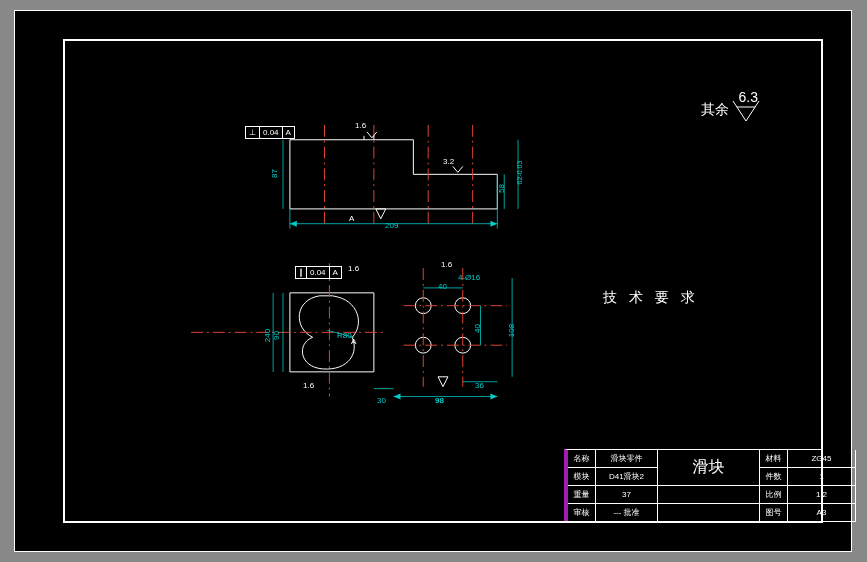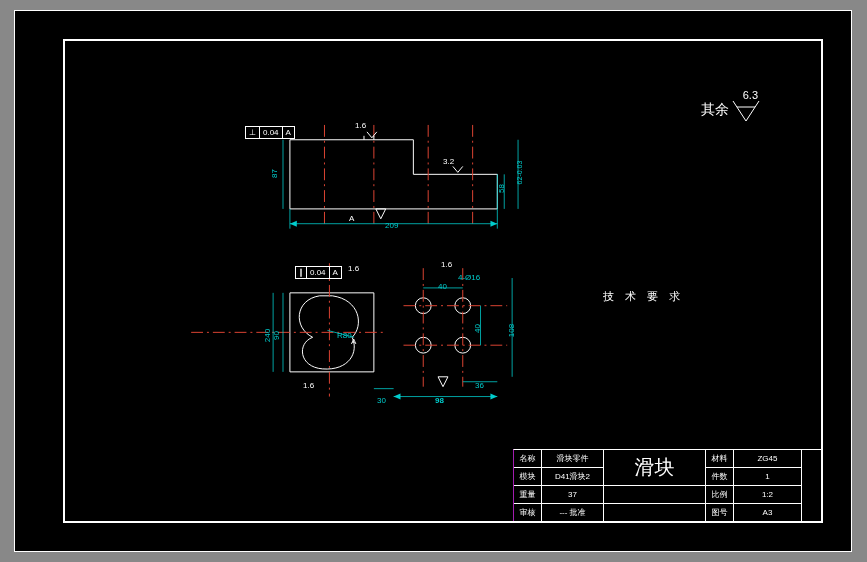--- a/index.html
+++ b/index.html
@@ -23,56 +23,56 @@
   position: absolute;
   left: 48px;
   top: 28px;
   right: 28px;
   bottom: 28px;
   border: 2px solid #fff;
 }
 .label {
   position: absolute;
   color: #fff;
-  font-size: 11px;
+  font-size: 14px;
   white-space: nowrap;
 }
 .label.cyan { color: #0cc; }
 .label.tiny { font-size: 8px; }
 .surface-mark {
   position: absolute;
   color: #fff;
   font-size: 14px;
 }
 .title-block {
   position: absolute;
   right: 0;
   bottom: 0;
-  width: 308px;
+  width: 257px;
   height: 72px;
-  border-left: 1px solid #a21caf;
+  border-left: 4px solid #a21caf;
   border-top: 1px solid #fff;
   display: grid;
   grid-template-columns: 28px 62px 102px 28px 68px;
   grid-template-rows: repeat(4, 18px);
   font-size: 8px;
   color: #fff;
 }
 .title-block > div {
   border-right: 1px solid #fff;
   border-bottom: 1px solid #fff;
   display: flex;
   align-items: center;
   justify-content: center;
   overflow: hidden;
 }
 .part-name {
   grid-column: 3;
   grid-row: 1 / 3;
-  font-size: 20px;
+  font-size: 16px;
 }
 svg.fig {
   position: absolute;
   left: 0;
   top: 0;
   width: 100%;
   height: 100%;
   overflow: visible;
 }
 svg line.solid { stroke: #fff; stroke-width: 1; }

